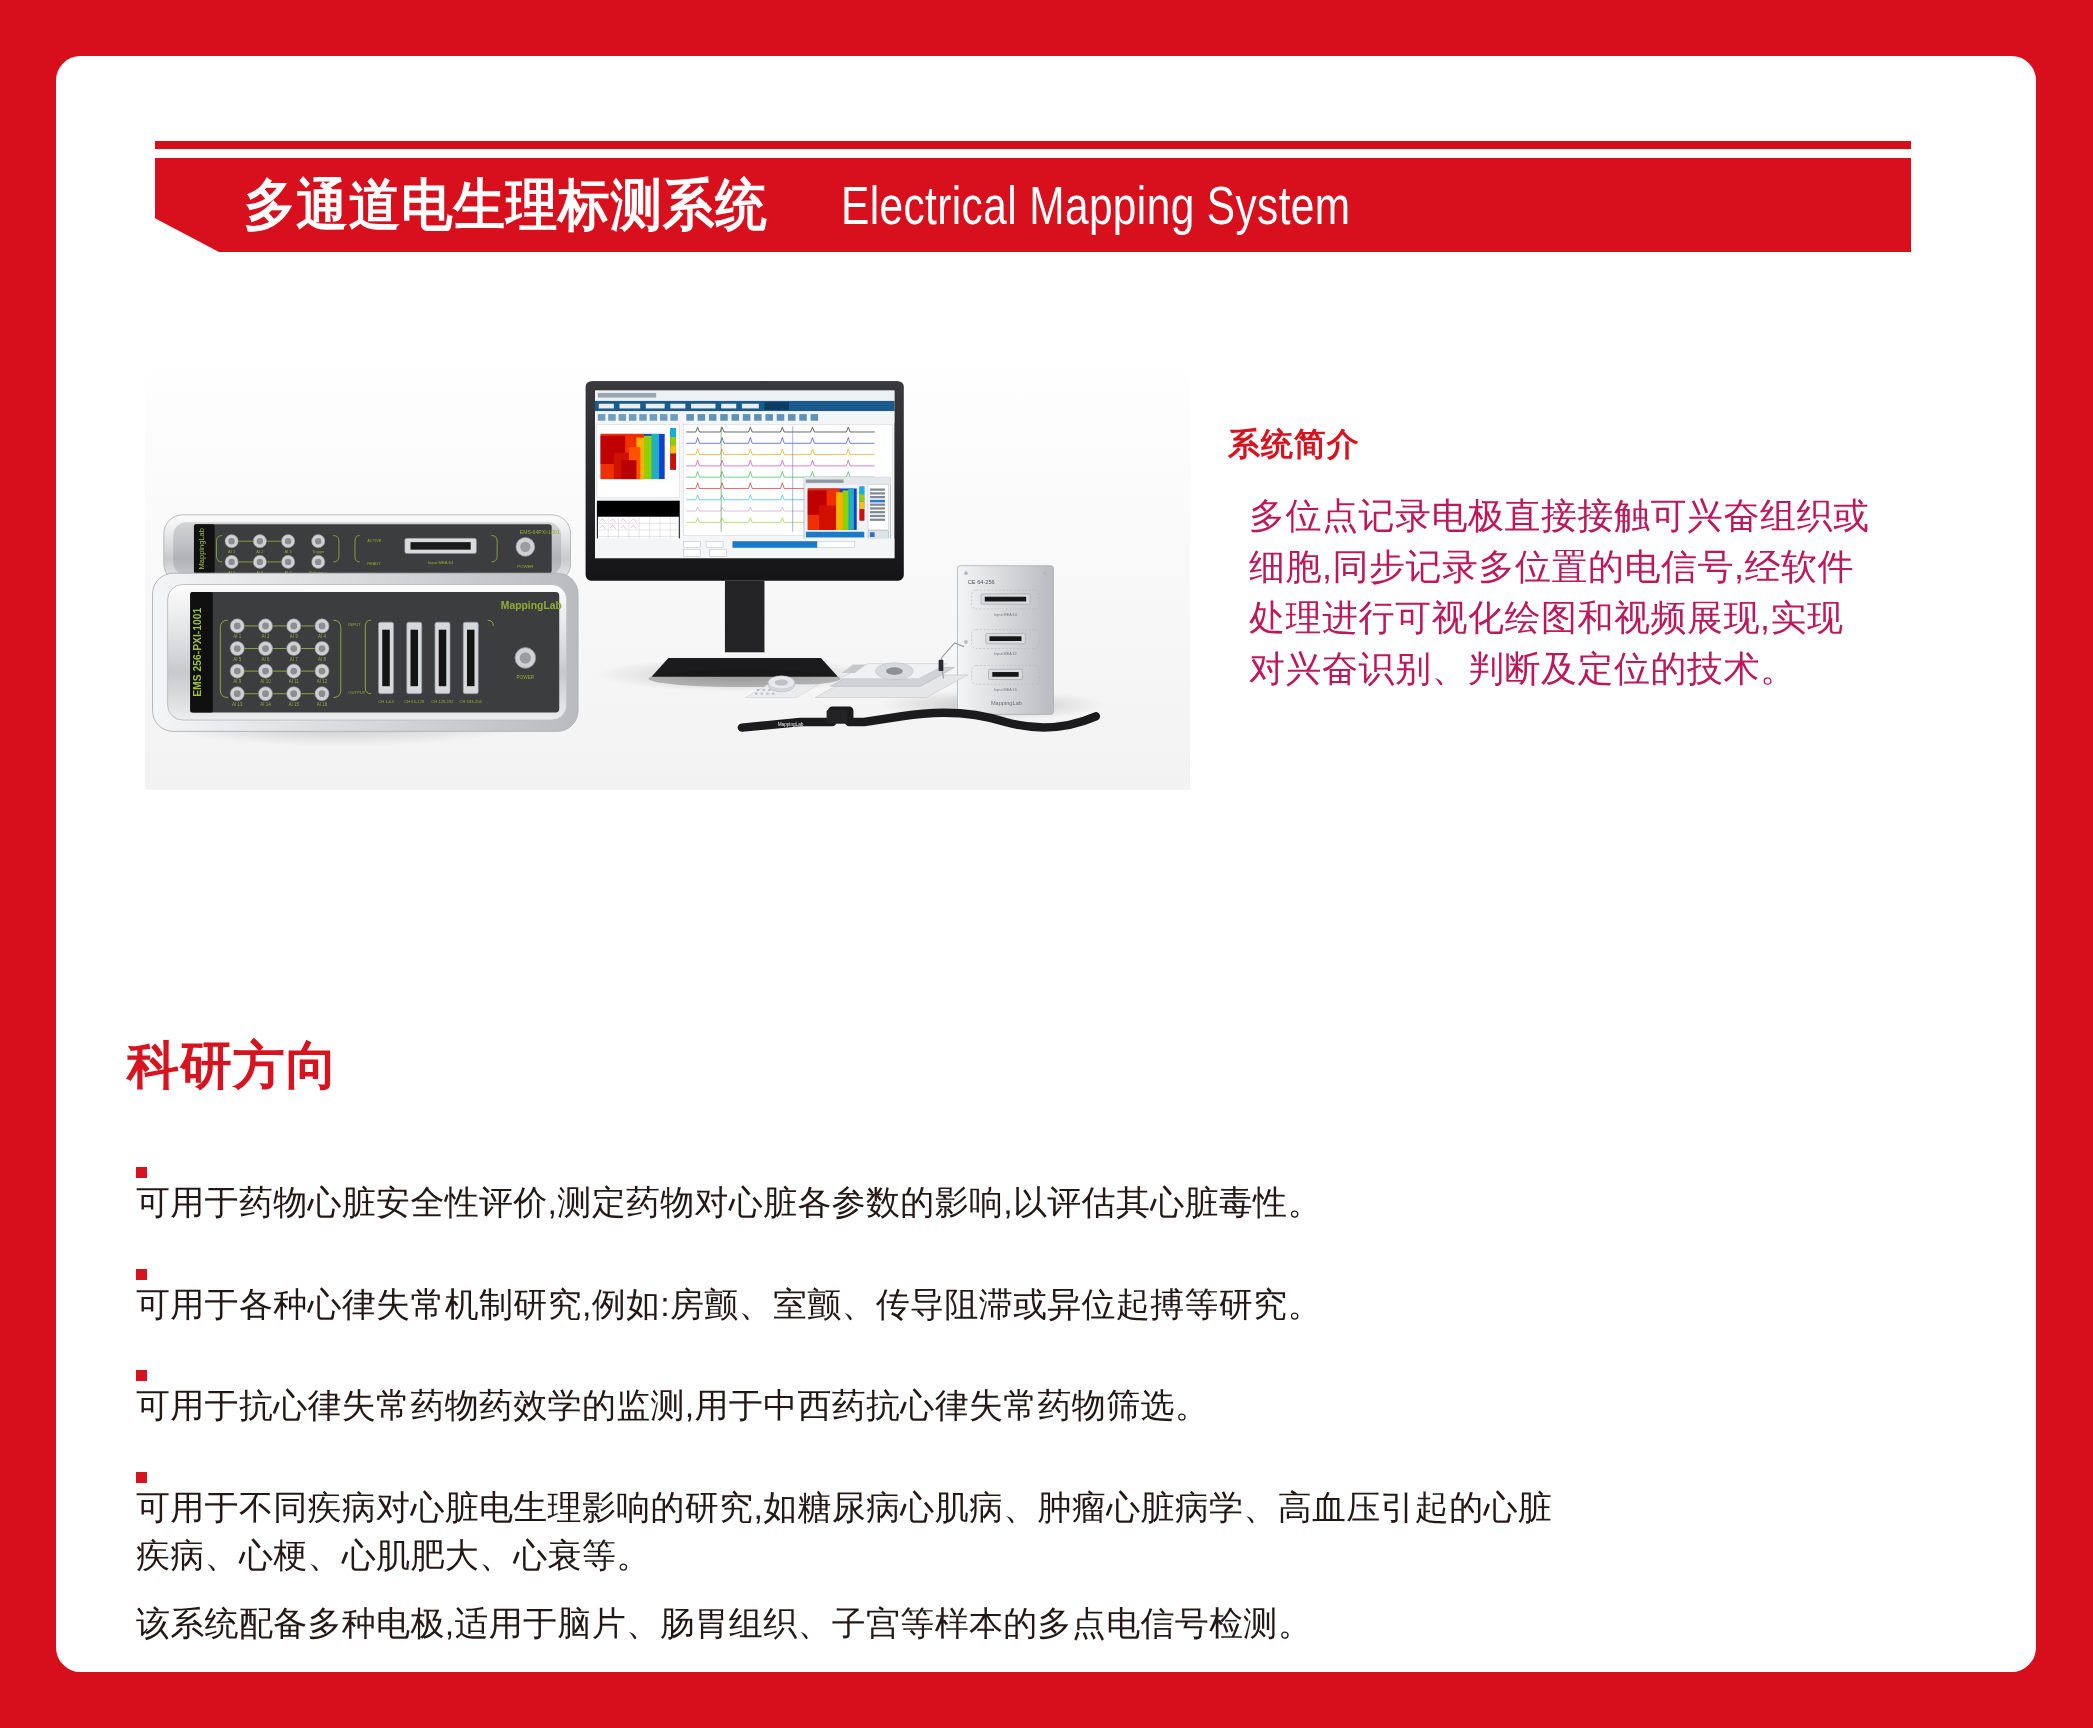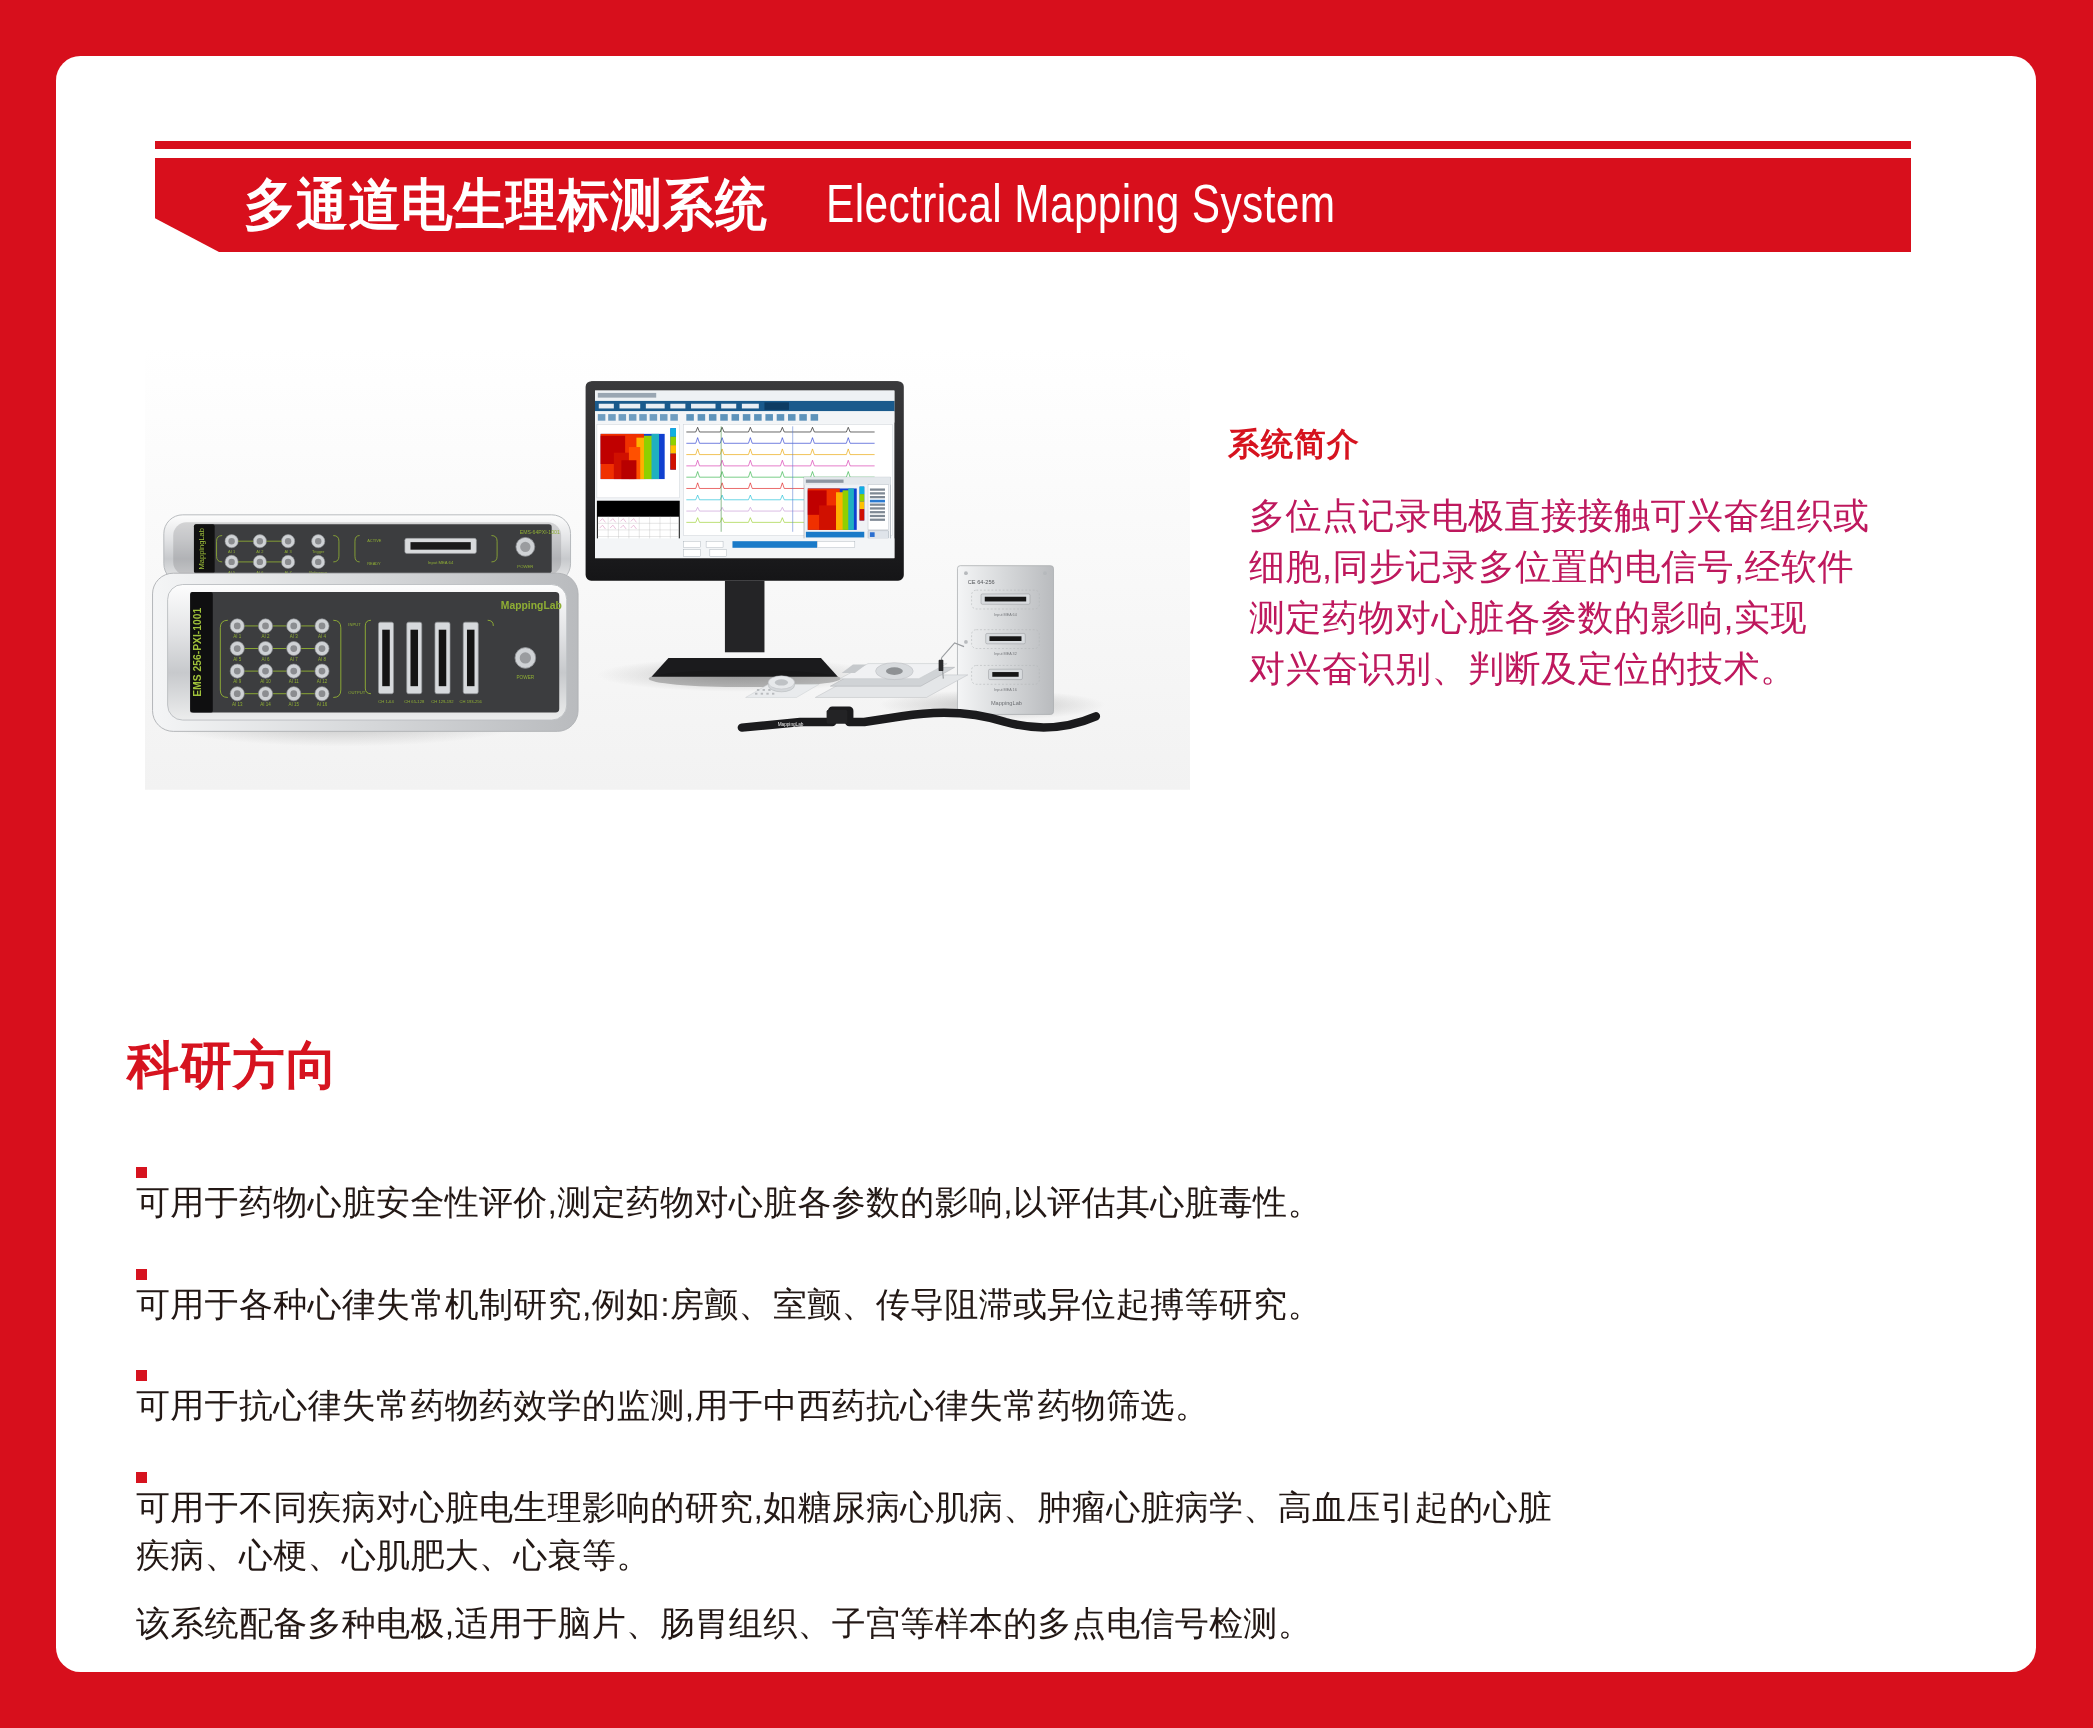--- a/index.html
+++ b/index.html
@@ -23,21 +23,21 @@
   #rule {
     position:absolute; left:99px; top:85px;
     width:1756px; height:7.5px; background:#D70F1C;
   }
   #banner {
     position:absolute; left:99px; top:102px;
     width:1756px; height:94px; background:#D80F1C;
     clip-path:polygon(0 0, 100% 0, 100% 100%, 64px 100%, 0 64%);
     display:flex; align-items:center;
   }
-  #banner-inner{ display:flex; align-items:flex-start; padding-left:89px; gap:13px; }
+  #banner-inner{ display:flex; align-items:center; padding-left:89px; gap:28px; }
   .title-cn {
     color:#fff; font-size:56px; font-weight:bold; line-height:1;
     letter-spacing:0.9px;
     font-family:"Liberation Sans","DejaVu Sans",sans-serif;
     transform:scaleX(.92); transform-origin:left center;
   }
   .title-en {
     color:#fff; font-size:53px; font-weight:normal; line-height:1;
     letter-spacing:0.5px;
     font-family:"Liberation Sans","DejaVu Sans",sans-serif;
@@ -516,21 +516,21 @@
             <text x="672" y="402" fill="#f0f0f0" font-size="5" font-family="Liberation Sans, sans-serif">MappingLab</text>
           </g>
         </svg>
       </div>
 
       <div id="intro">
         <div class="sec-head">系统简介</div>
         <div class="intro-body">
           <p>多位点记录电极直接接触可兴奋组织或</p>
           <p>细胞,同步记录多位置的电信号,经软件</p>
-          <p>测定药物对心脏各参数的影响,实现</p>
+          <p>处理进行可视化绘图和视频展现,实现</p>
           <p>对兴奋识别、判断及定位的技术。</p>
         </div>
       </div>
     </div>
 
     <div id="research">
       <div class="sec-head">科研方向</div>
       <div id="bullets">
 
         <div class="bullet">

